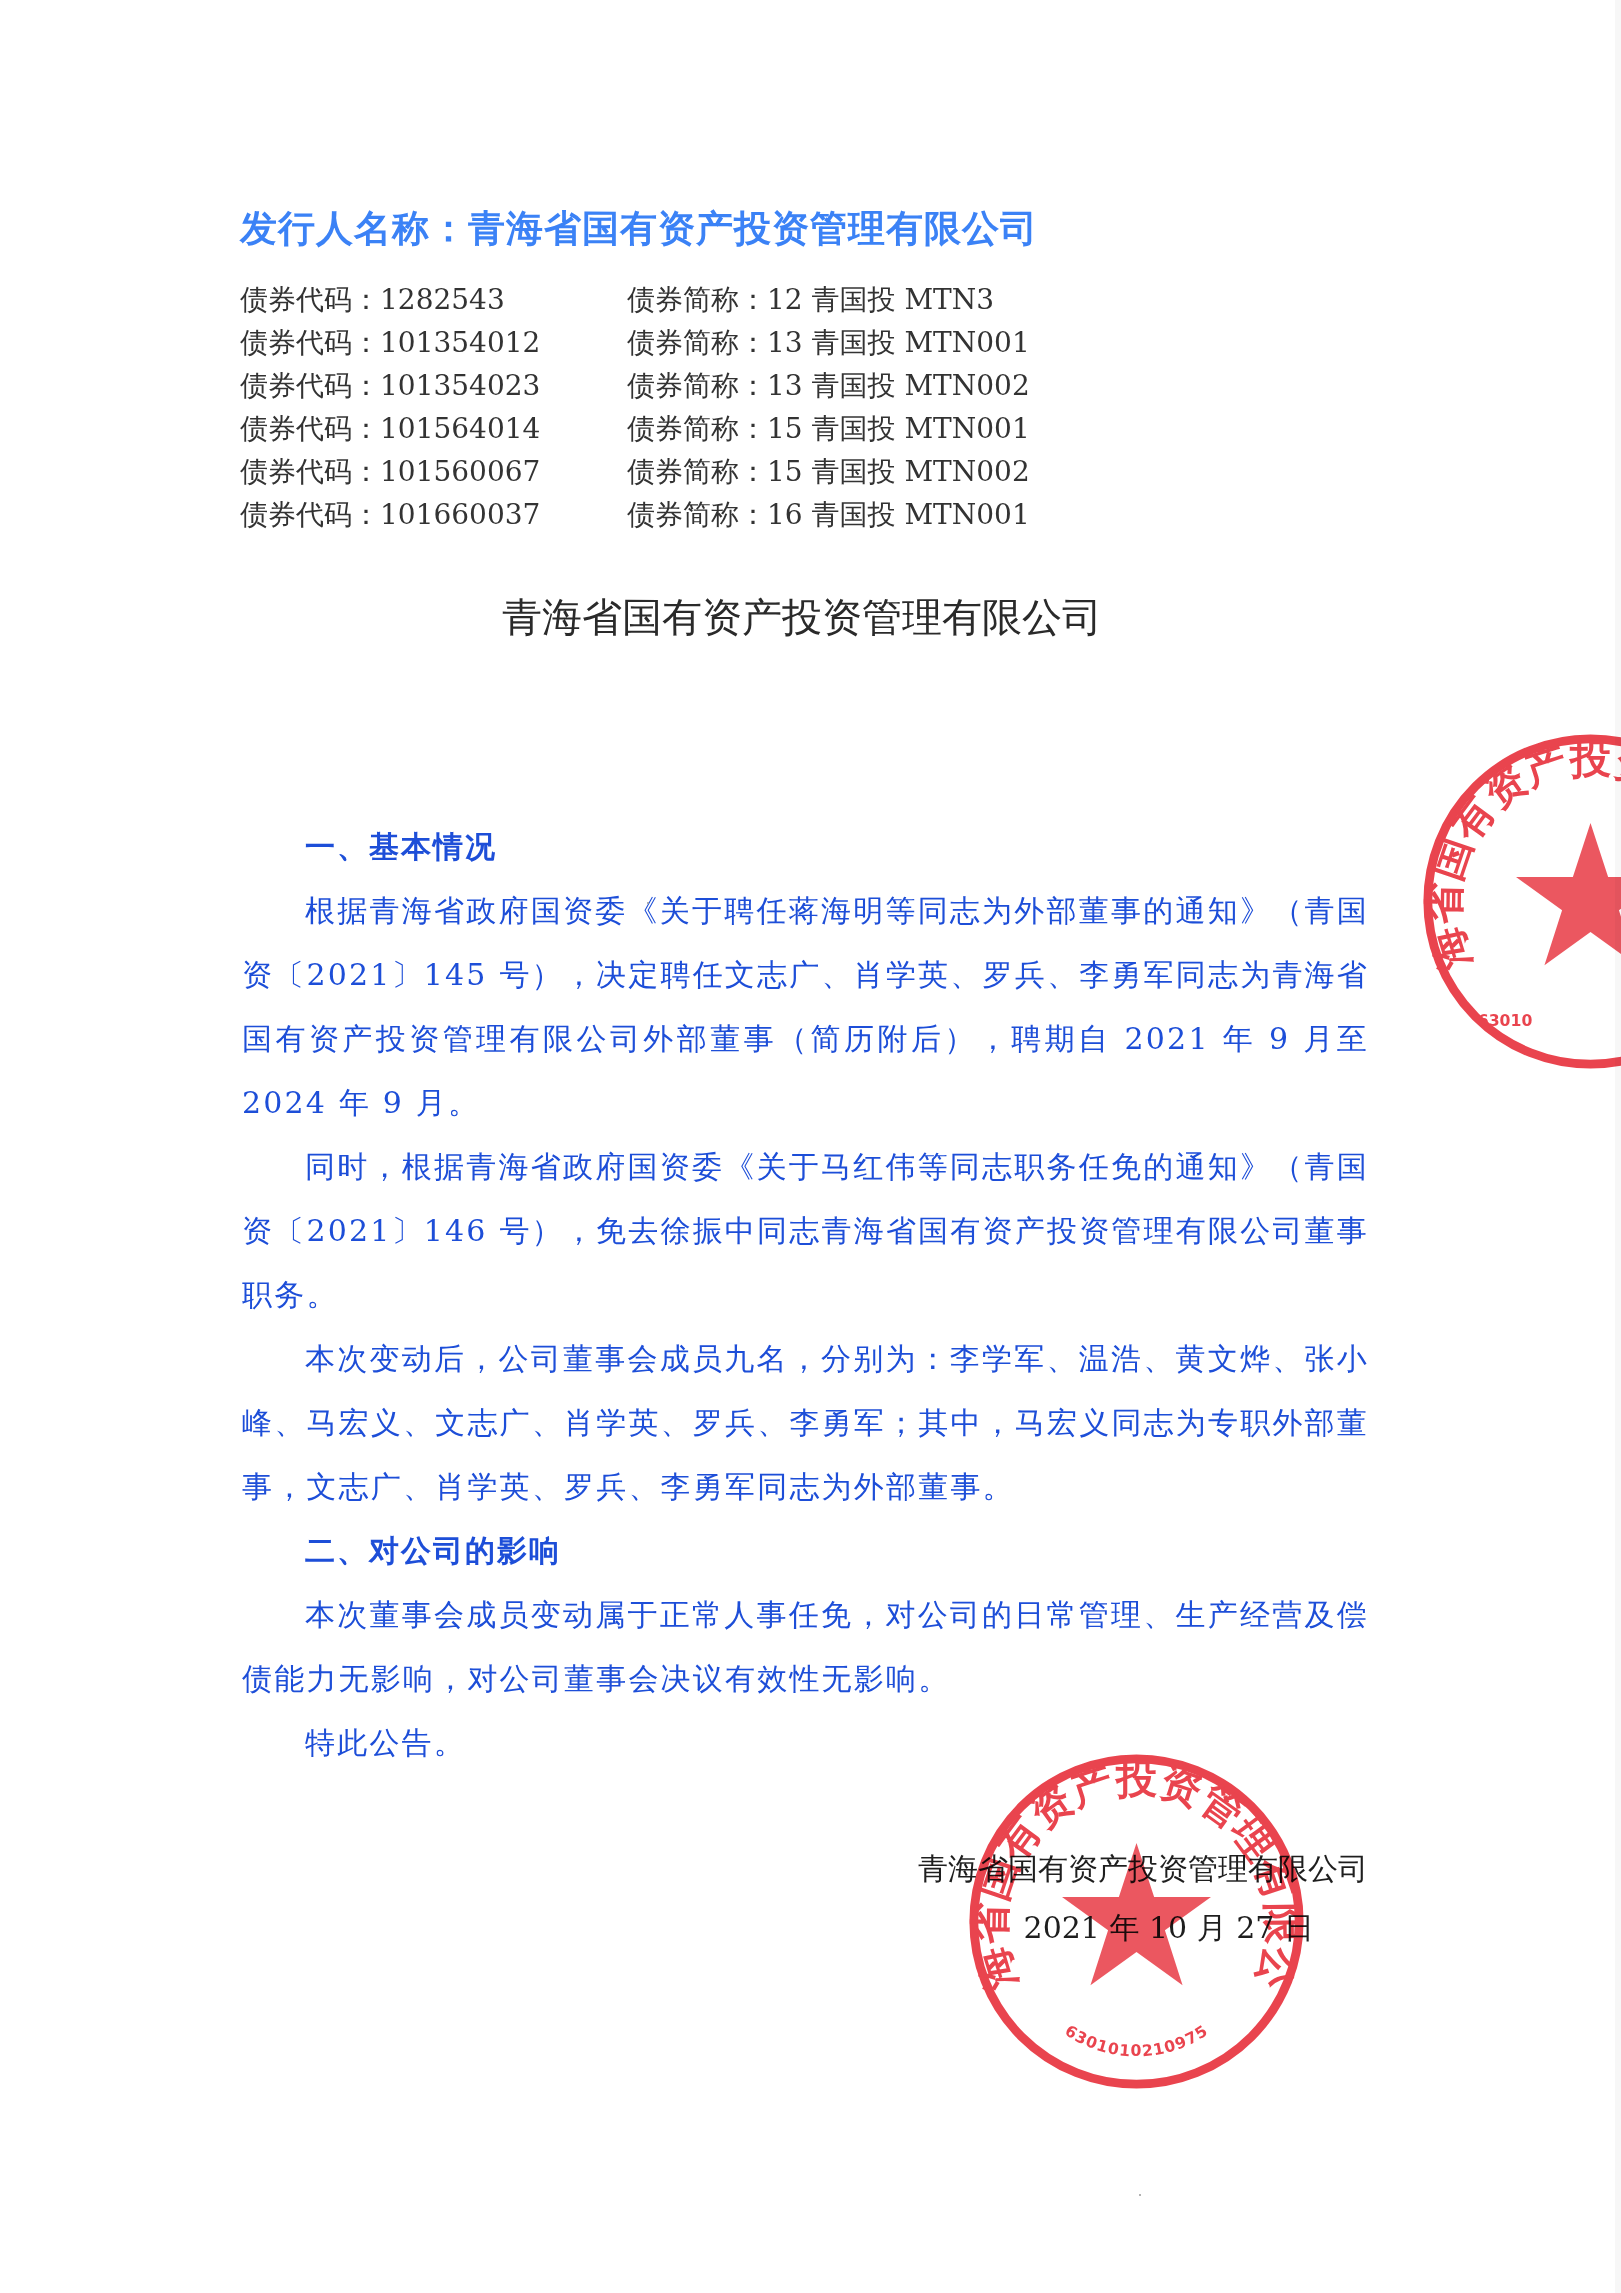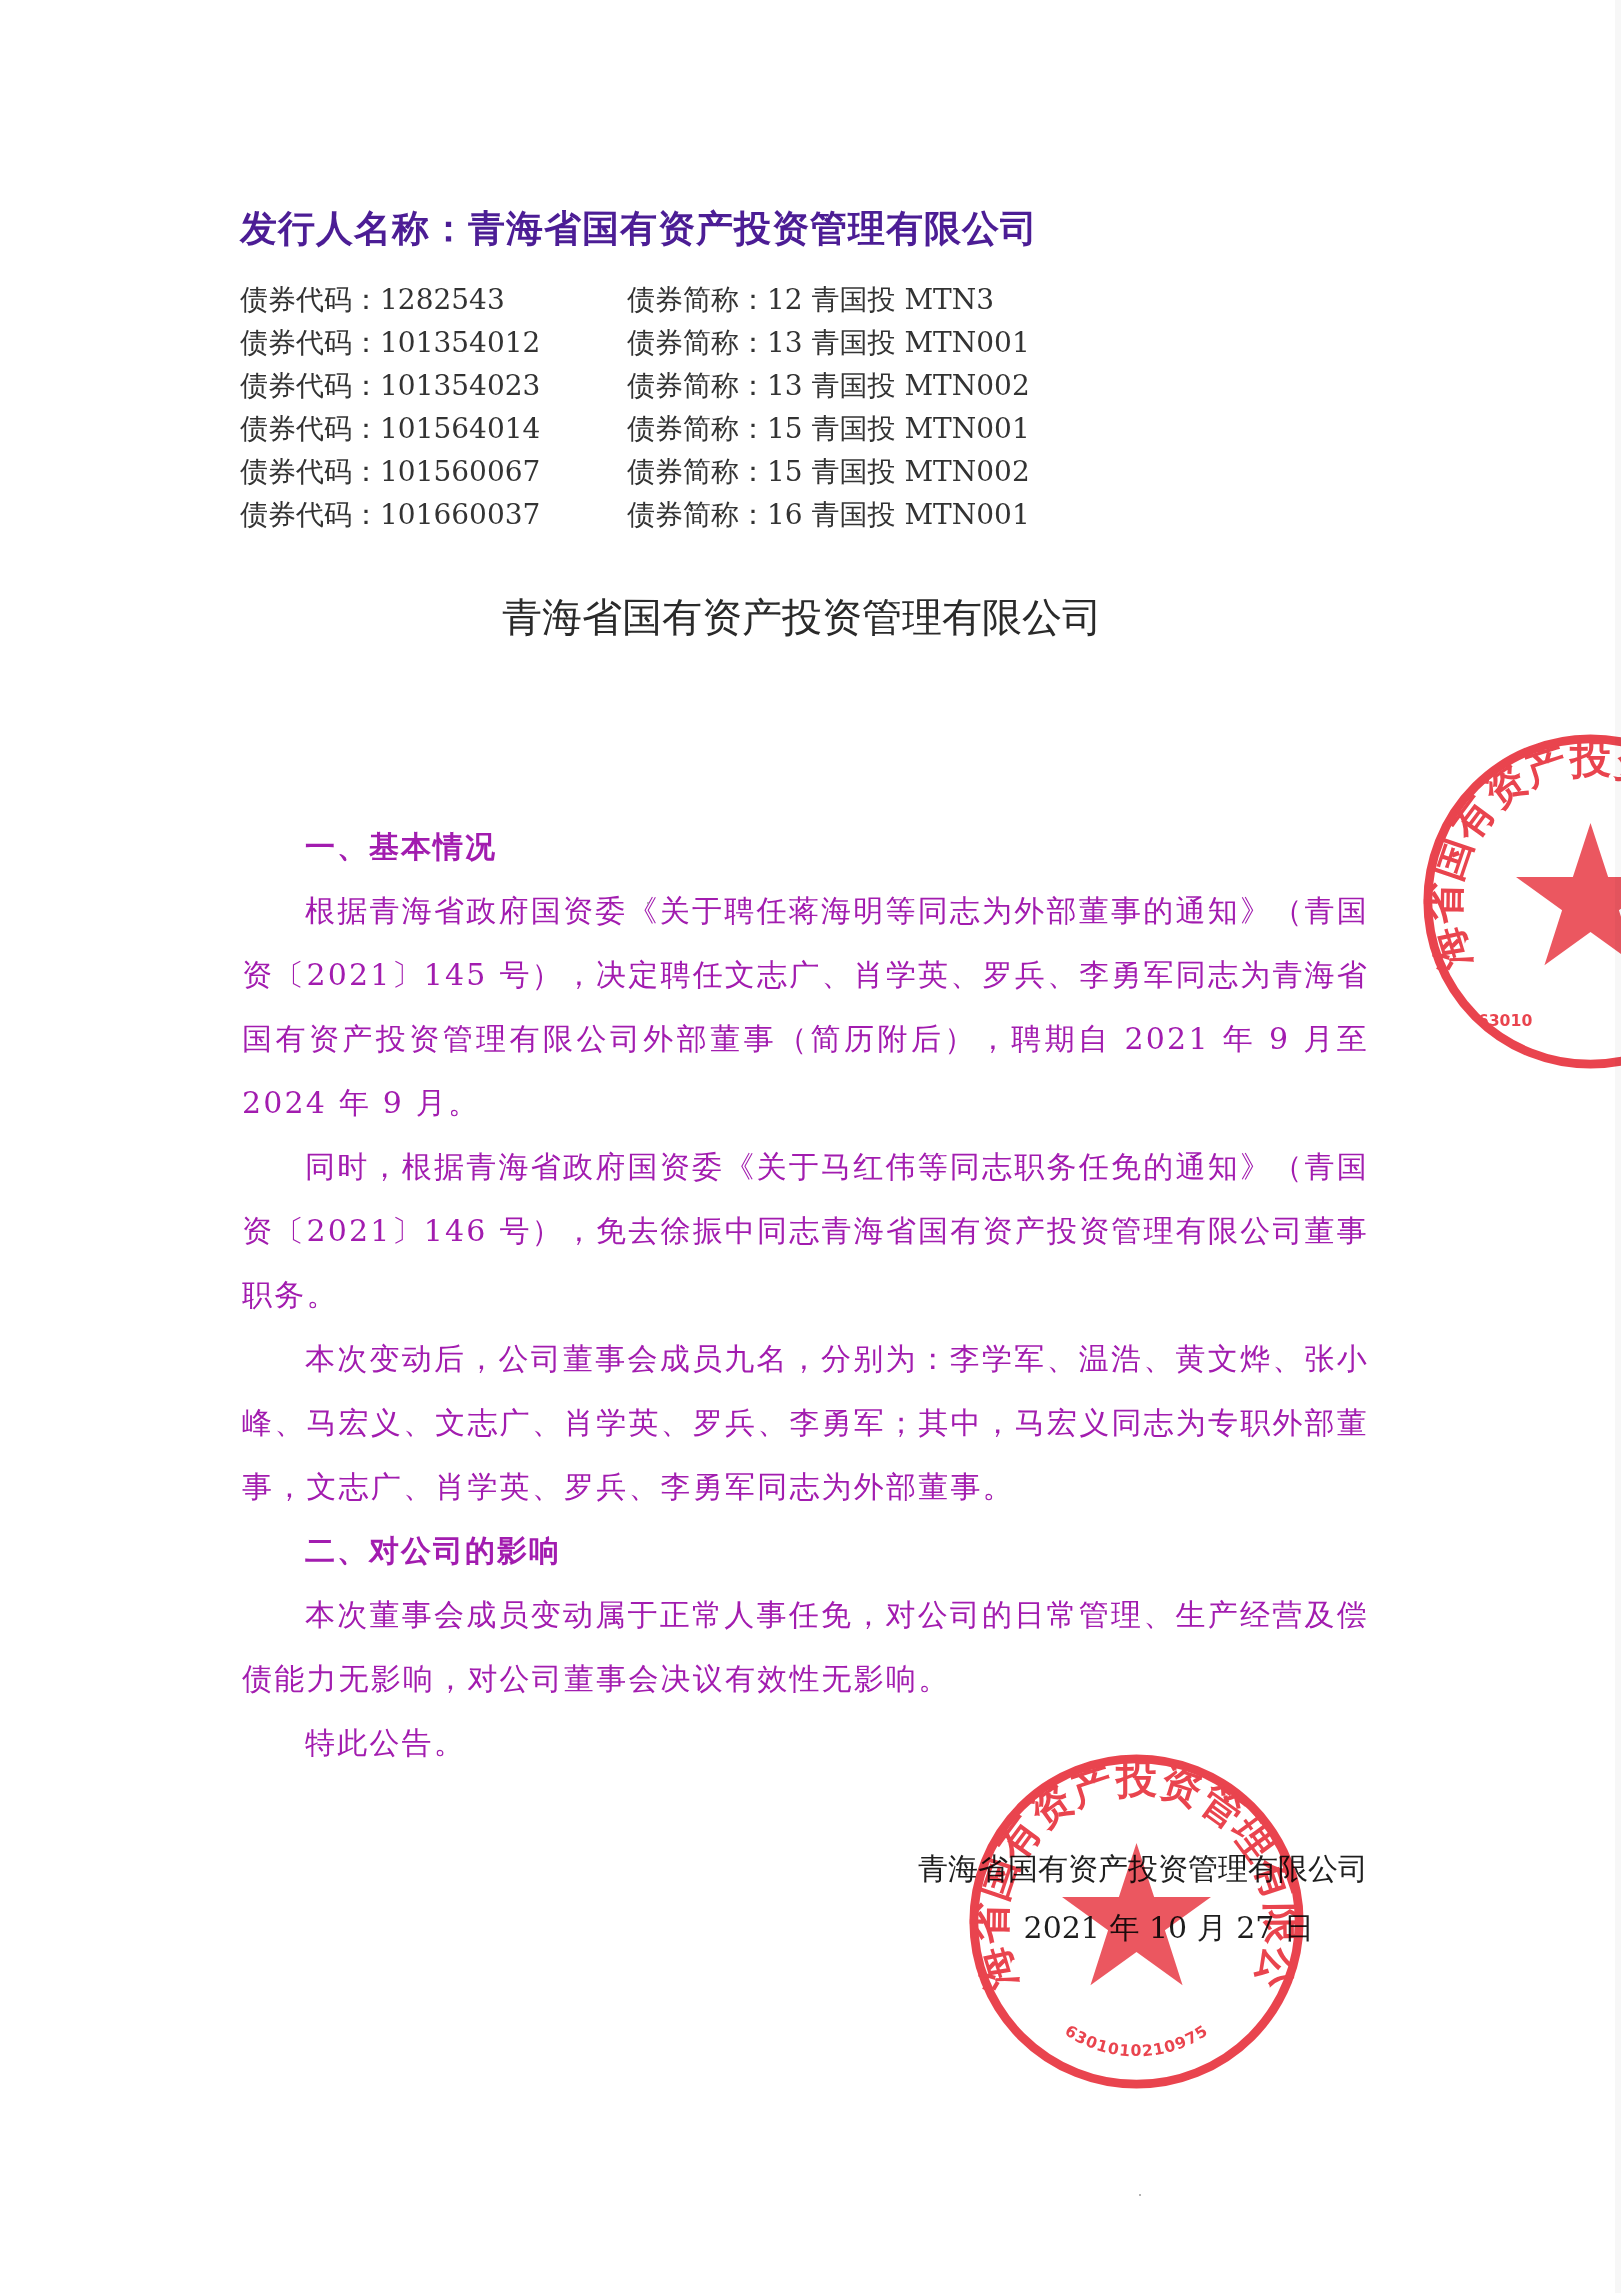--- a/index.html
+++ b/index.html
@@ -23,21 +23,21 @@
       background: #ffffff;
     }
     .issuer {
       position: absolute;
       left: 240px;
       top: 204px;
       font-family: Liberation Serif, serif;
       font-weight: bold;
       font-size: 37px;
       letter-spacing: 1px;
-      color: #4c1d95;
+      color: #3b82f6;
       white-space: nowrap;
     }
     .bonds {
       position: absolute;
       left: 240px;
       top: 278px;
     }
     .bond-row {
       position: relative;
       height: 43px;
@@ -62,21 +62,21 @@
     .title.t1 { top: 590px; }
     .title.t2 { top: 674px; }
 
     .body-text {
       position: absolute;
       left: 242px;
       width: 1127px;
       top: 815px;
       font-size: 30px;
       line-height: 64px;
-      color: #a21caf;
+      color: #1d4ed8;
       text-align: justify;
       text-justify: inter-character;
       letter-spacing: 2.2px;
     }
     .body-text p {
       margin: 0;
       text-indent: 63px;
     }
     .body-text .section-heading {
       font-family: "DejaVu Sans", "Liberation Sans", sans-serif;

